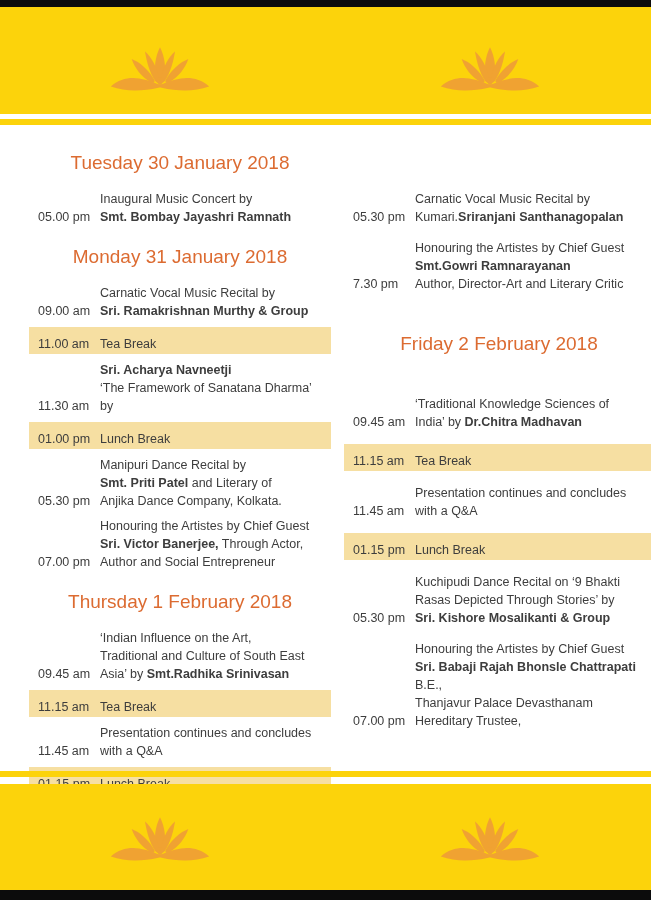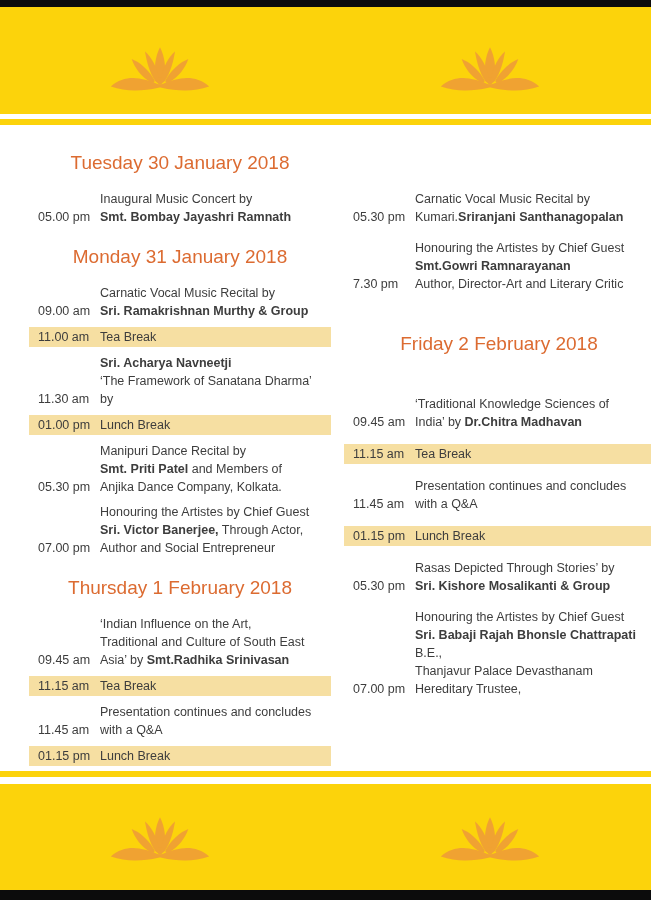--- a/index.html
+++ b/index.html
@@ -33,21 +33,21 @@
   }
   .col-left .section:first-child .day-heading{margin-top:27px;}
   .col-right .day-heading{margin:40px 0 40px;}
   .col-right .section:first-child .event:first-child{margin-top:65px;}
   .event{
     display:flex;align-items:flex-end;
     padding:0 4px 0 9px;margin:0 0 7px;
     font-size:12.5px;line-height:18px;
   }
   .col-right .event{margin-bottom:13px;}
-  .event.highlight{background:#f6dfa2;padding-top:1px;padding-bottom:1px;}
+  .event.highlight{background:#f6dfa2;padding-top:8px;padding-bottom:1px;}
   .event-time{flex:0 0 62px;white-space:nowrap;}
   .event-desc{flex:1 1 auto;}
   .line{min-height:18px;}
   .b{font-weight:700;}
 </style>
 </head>
 <body>
 
 <svg width="0" height="0" style="position:absolute" aria-hidden="true">
   <symbol id="lotus" viewBox="0 0 120 56">
@@ -111,21 +111,21 @@
           <div class="event highlight">
             <span class="event-time">01.00 pm</span>
             <div class="event-desc">
               <div class="line"><span>Lunch Break</span></div>
             </div>
           </div>
           <div class="event">
             <span class="event-time">05.30 pm</span>
             <div class="event-desc">
               <div class="line"><span>Manipuri Dance Recital by</span></div>
-              <div class="line"><span class="b">Smt. Priti Patel</span><span> and Members of</span></div>
+              <div class="line"><span class="b">Smt. Priti Patel</span><span> and Literary of</span></div>
               <div class="line"><span>Anjika Dance Company, Kolkata.</span></div>
             </div>
           </div>
           <div class="event">
             <span class="event-time">07.00 pm</span>
             <div class="event-desc">
               <div class="line"><span>Honouring the Artistes by Chief Guest</span></div>
               <div class="line"><span class="b">Sri. Victor Banerjee,</span><span> Through Actor,</span></div>
               <div class="line"><span>Author and Social Entrepreneur</span></div>
             </div>
@@ -204,20 +204,21 @@
           </div>
           <div class="event highlight">
             <span class="event-time">01.15 pm</span>
             <div class="event-desc">
               <div class="line"><span>Lunch Break</span></div>
             </div>
           </div>
           <div class="event">
             <span class="event-time">05.30 pm</span>
             <div class="event-desc">
+              <div class="line"><span>Kuchipudi Dance Recital on ‘9 Bhakti</span></div>
               <div class="line"><span>Rasas Depicted Through Stories’ by</span></div>
               <div class="line"><span class="b">Sri. Kishore Mosalikanti &amp; Group</span></div>
             </div>
           </div>
           <div class="event">
             <span class="event-time">07.00 pm</span>
             <div class="event-desc">
               <div class="line"><span>Honouring the Artistes by Chief Guest</span></div>
               <div class="line"><span class="b">Sri. Babaji Rajah Bhonsle Chattrapati</span><span> B.E.,</span></div>
               <div class="line"><span>Thanjavur Palace Devasthanam</span></div>

